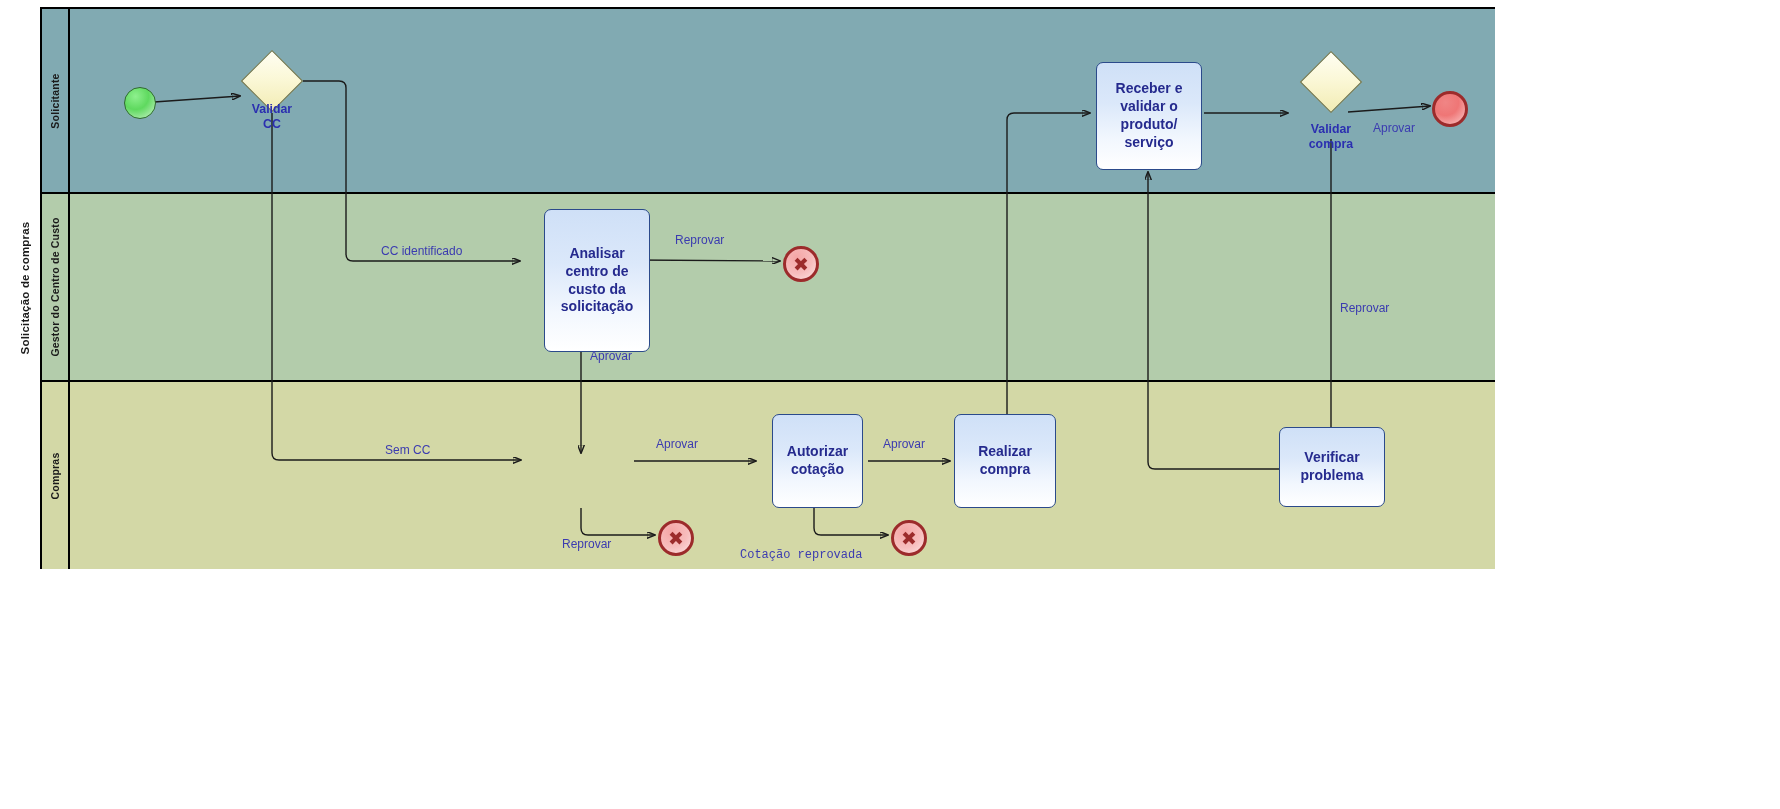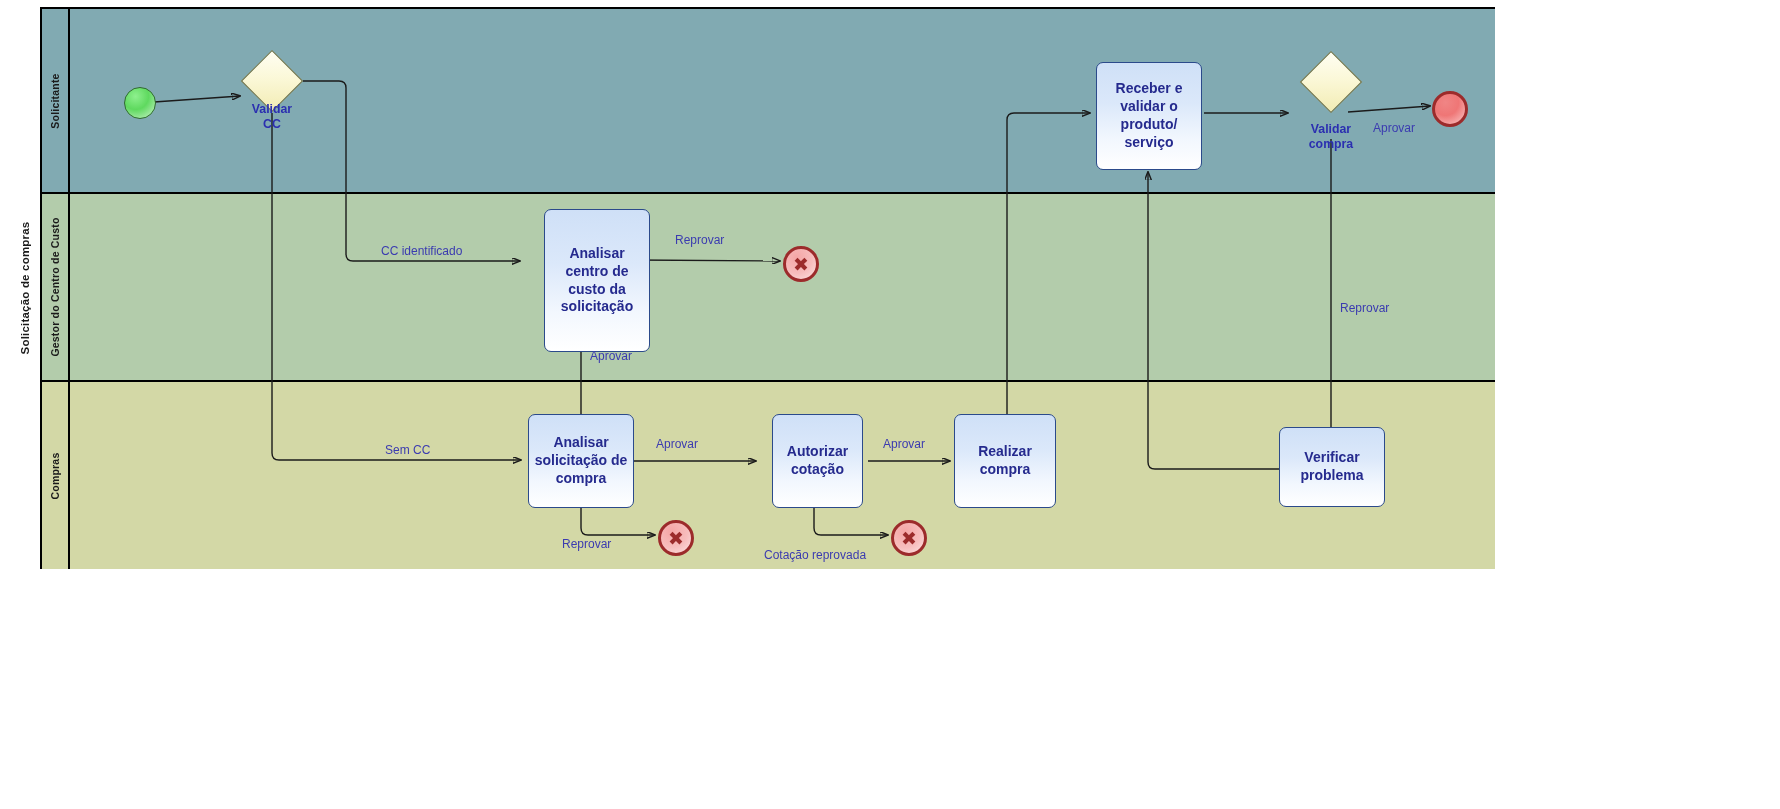--- a/index.html
+++ b/index.html
@@ -164,21 +164,20 @@
     <div>Validar</div>
     <div>CC</div>
   </div>
 
   <div class="task" style="left:528px;top:209px;width:106px;height:143px;margin-left:16px;">Analisar centro de custo da solicitação</div>
 
   <div class="error-event" style="left:783px;top:246px;">
     <div class="x">✖</div>
   </div>
 
-  <div class="task" style="left:528px;top:414px;width:106px;height:94px;">Analisar solicitação de compra</div>
 
   <div class="error-event" style="left:658px;top:520px;">
     <div class="x">✖</div>
   </div>
 
   <div class="task" style="left:772px;top:414px;width:91px;height:94px;">Autorizar cotação</div>
 
   <div class="error-event" style="left:891px;top:520px;">
     <div class="x">✖</div>
   </div>
@@ -206,19 +205,19 @@
   <div class="flow-label" style="left:675px;top:233px;">Reprovar</div>
 
   <div class="flow-label" style="left:590px;top:349px;">Aprovar</div>
 
   <div class="flow-label" style="left:656px;top:437px;">Aprovar</div>
 
   <div class="flow-label" style="left:883px;top:437px;">Aprovar</div>
 
   <div class="flow-label" style="left:562px;top:537px;">Reprovar</div>
 
-  <div class="flow-label" style="left:764px;top:548px;">Cotação reprovada</div>
+  <div class="flow-label" style="left:740px;top:548px;font-family:Liberation Mono, monospace;">Cotação reprovada</div>
 
   <div class="flow-label" style="left:1373px;top:121px;">Aprovar</div>
 
   <div class="flow-label" style="left:1340px;top:301px;">Reprovar</div>
 
 </div>
 
 </body></html>

